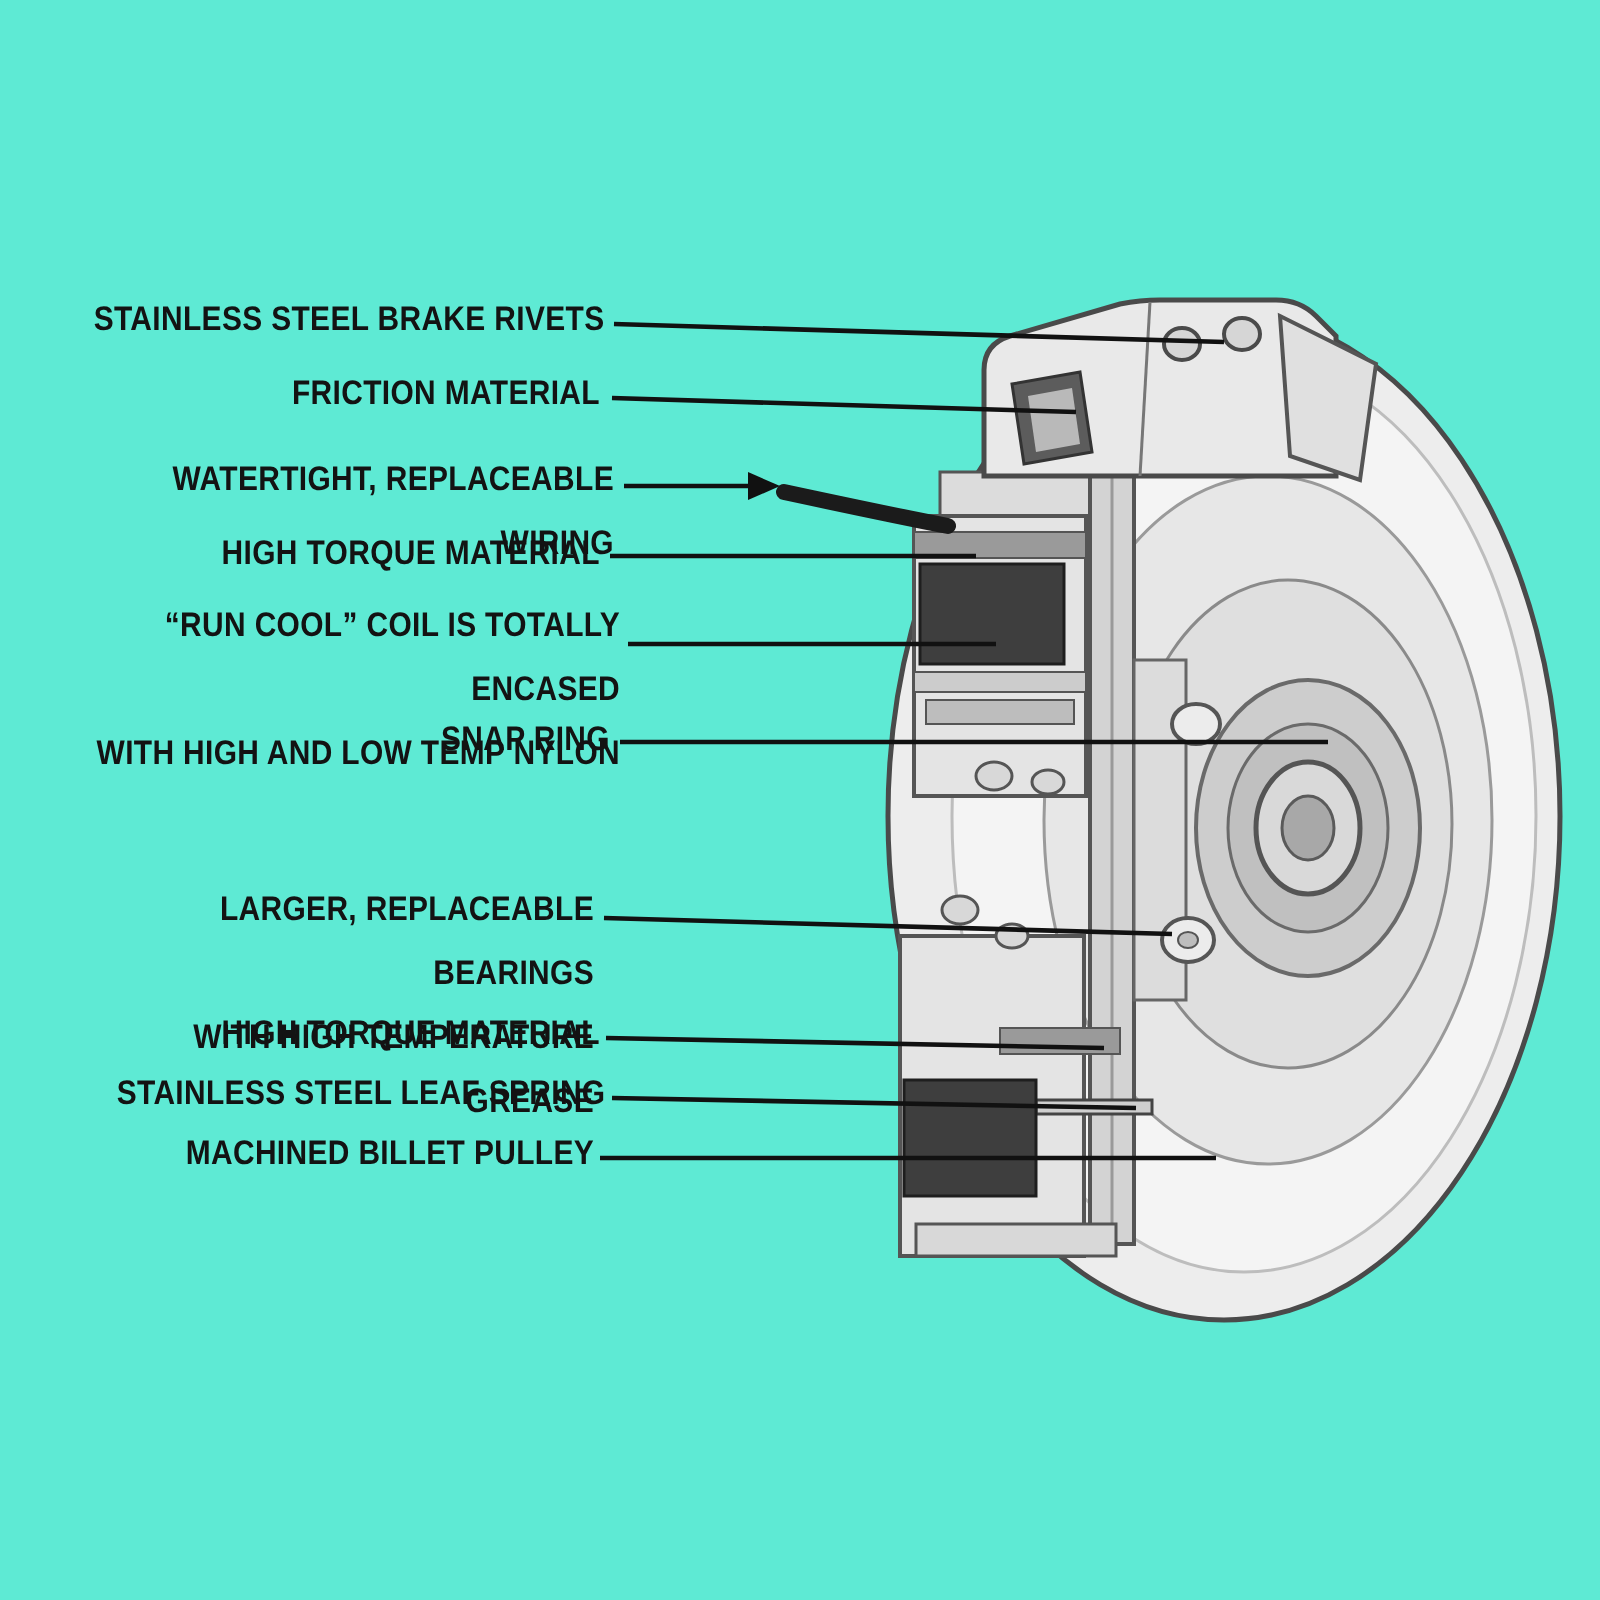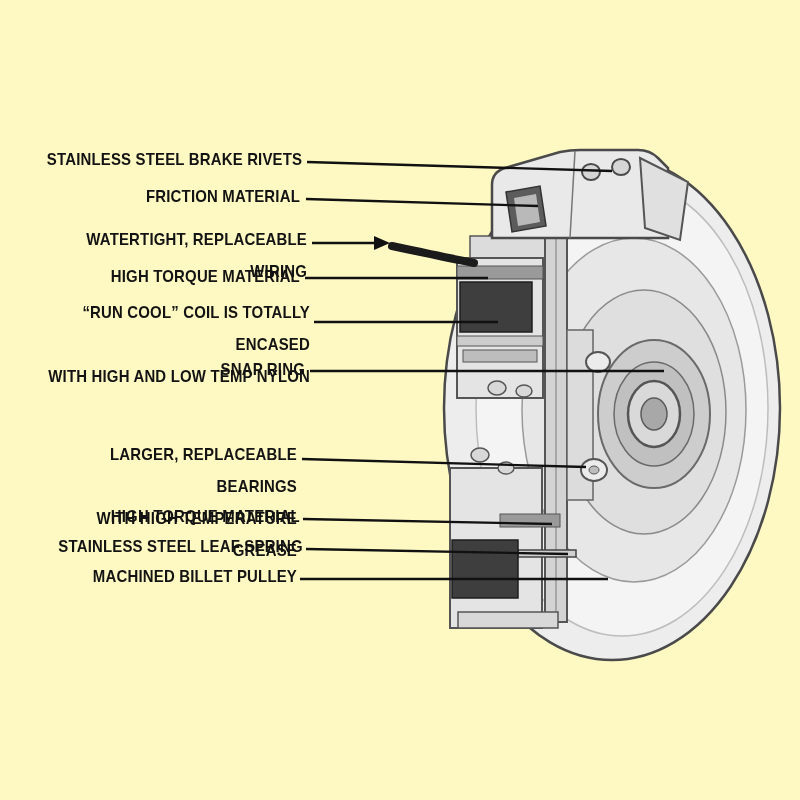--- a/index.html
+++ b/index.html
@@ -1,16 +1,16 @@
 <!DOCTYPE html>
 <html><head>
 <meta charset="utf-8">
 <style>
   html,body{margin:0;padding:0;background:#ffffff;}
-  .canvas{position:relative;width:800px;height:800px;background:#fef9c3;overflow:hidden;}
+  .canvas{position:relative;width:800px;height:800px;background:#5eead4;overflow:hidden;}
   .art{position:absolute;left:0;top:0;width:800px;height:800px;}
   .lbl{
     position:absolute;
     font-family:"Liberation Sans","DejaVu Sans",sans-serif;
     font-weight:700;
     font-size:17px;
     line-height:32px;
     color:#131313;
     text-align:right;
     white-space:pre-line;

